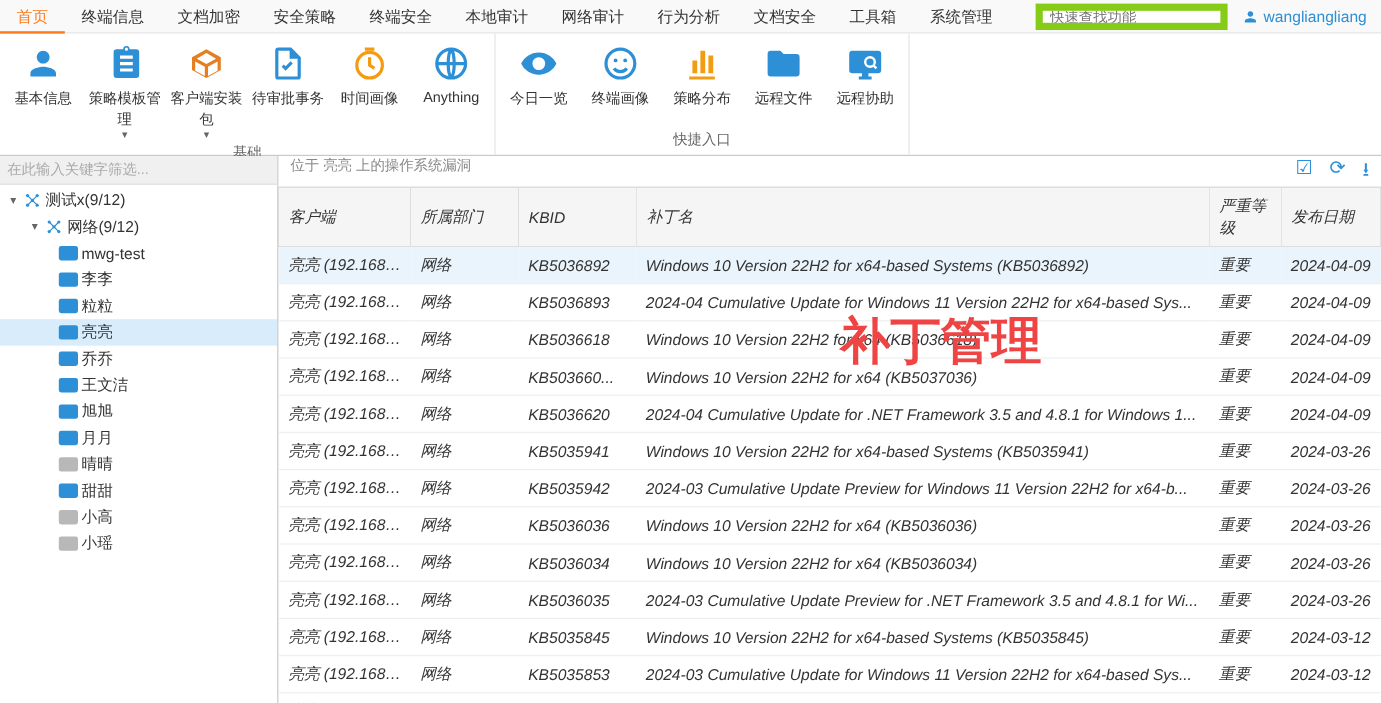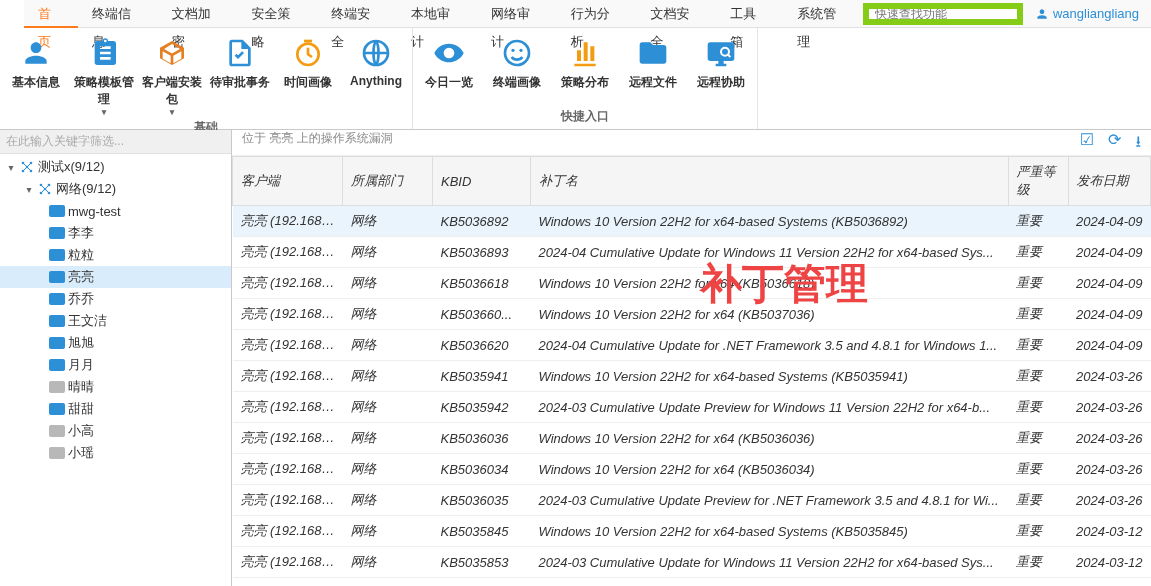--- a/index.html
+++ b/index.html
@@ -1,28 +1,28 @@
 <!DOCTYPE html>
 <html><head>
 <meta charset="utf-8">
 <style>
 * { margin: 0; padding: 0; box-sizing: border-box; }
 body { font-family: "Microsoft YaHei", Arial, sans-serif; font-size: 13px; color: #333; background: #fff; width: 1151px; height: 586px; overflow: hidden; position: relative; }
 
 
-.menubar { height: 28px; display: flex; align-items: center; border-bottom: 1px solid #e0e0e0; background: #f9f9f9; margin-left: 24px; }
+.menubar { height: 28px; display: flex; align-items: center; border-bottom: 1px solid #e0e0e0; background: #f9f9f9; }
 .menubar .menu-item { padding: 0 14px; height: 28px; line-height: 28px; cursor: pointer; font-size: 13px; }
 .menubar .menu-item.active { color: #ff7a1a; border-bottom: 2px solid #ff7a1a; }
 .menubar .search-box { margin-left: auto; width: 160px; height: 22px; border: 6px solid #84cc16; padding: 0 6px; font-size: 12px; color: #999; background: #fff; }
 .menubar .user { margin: 0 12px; color: #2d8fd6; display: flex; align-items: center; gap: 4px; }
 .menubar .user svg { width: 14px; height: 14px; fill: #2d8fd6; }
 
 
 .ribbon { height: 102px; border-bottom: 1px solid #c9c9c9; display: flex; background: #fff; }
-.ribbon-group { display: flex; flex-direction: column; align-items: center; border-right: 1px solid #e5e5e5; padding: 4px 6px 2px 6px; font-weight: bold; }
+.ribbon-group { display: flex; flex-direction: column; align-items: center; border-right: 1px solid #e5e5e5; padding: 4px 6px 2px 6px; }
 .ribbon-btns { display: flex; gap: 8px; flex: 1; }
 .ribbon-btn { display: flex; flex-direction: column; align-items: center; width: 60px; padding-top: 4px; cursor: pointer; }
 .ribbon-btn .icon-wrap { width: 34px; height: 34px; display: flex; align-items: center; justify-content: center; }
 .ribbon-btn .label { font-size: 12px; text-align: center; margin-top: 4px; }
 .ribbon-btn .arrow-down { font-size: 9px; margin-top: -1px; color: #666; }
 .group-label { font-size: 12px; color: #666; text-align: center; padding: 2px 0; width: 100%; }
 
 
 .main { display: flex; height: 456px; }
 .sidebar { width: 232px; border-right: 1px solid #c9c9c9; display: flex; flex-direction: column; }

